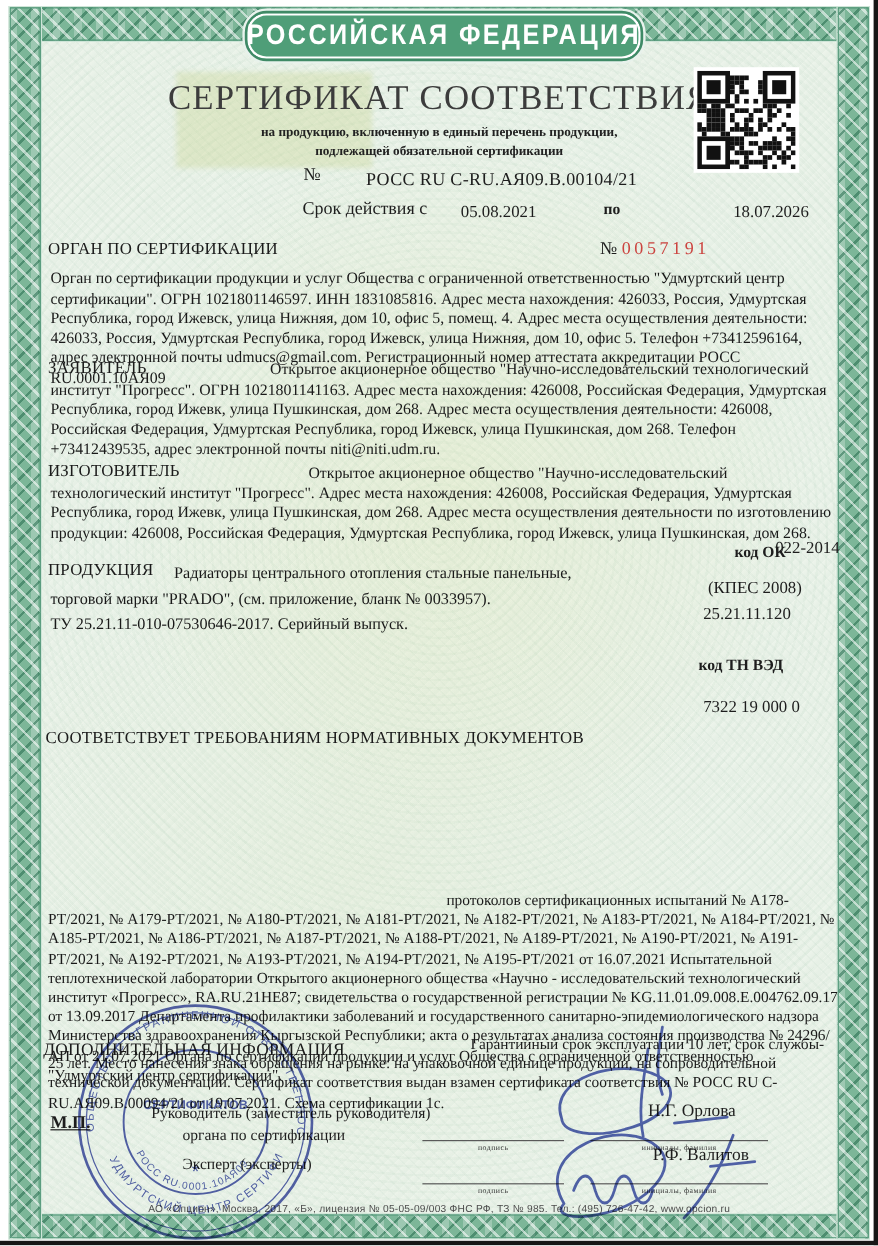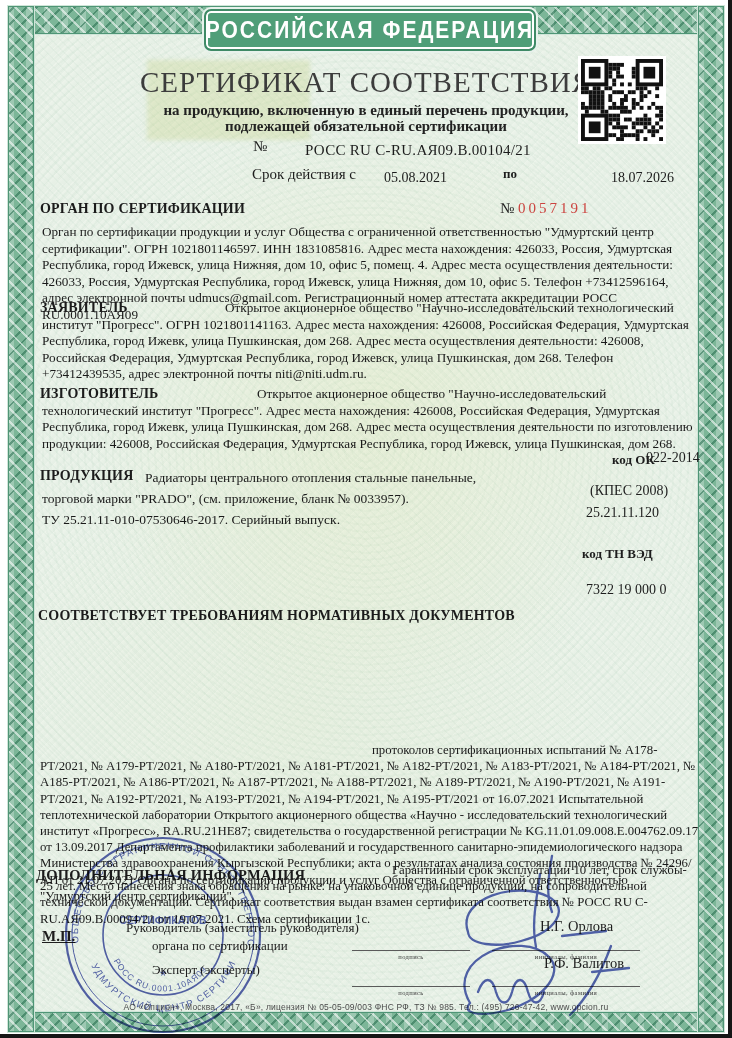--- a/index.html
+++ b/index.html
@@ -27,38 +27,38 @@
       repeating-linear-gradient(-45deg, rgba(20,92,62,.45) 0 2px, rgba(20,92,62,0) 2px 9px),
       repeating-linear-gradient(90deg, rgba(255,255,255,.25) 0 6px, rgba(0,0,0,0) 6px 18px),
       #7cb698;
     box-shadow:inset 0 0 0 1px #4f9576, 0 0 0 1px #cfe5d8;}
   .strip.top{left:8px;top:6px;right:8px;height:28px;}
   .strip.bottom{left:8px;bottom:6px;right:8px;height:20px;}
   .strip.left{left:8px;top:6px;bottom:6px;width:26px;}
   .strip.right{right:8px;top:6px;bottom:6px;width:26px;}
   
   .banner{position:absolute;left:204px;top:9px;width:328px;height:38px;z-index:6;
-    background:#4f9e78;border:2px solid #3f8a66;border-radius:7px;
+    background:#4f9e78;border:2px solid #3f8a66;border-radius:18px;
     box-shadow:inset 0 0 0 2px #ffffff, 0 0 0 2px #e8f2ec;
     display:flex;align-items:center;justify-content:center;}
   .banner span{font-family:"Liberation Sans",sans-serif;font-weight:bold;color:#ffffff;
     font-size:21px;letter-spacing:2px;transform:scaleY(1.12);white-space:nowrap;}
   .content{position:absolute;inset:0;z-index:3;}
   .hd-title{position:absolute;left:116px;top:66px;width:500px;text-align:center;
     font-size:29px;letter-spacing:1px;color:#3c3c3c;}
   .hd-sub{position:absolute;left:116px;top:102px;width:500px;text-align:center;
-    font-size:15px;font-weight:bold;line-height:16px;color:#222;}
+    font-size:11px;font-weight:bold;line-height:16px;color:#222;}
   .qr{position:absolute;left:578px;top:56px;width:88px;height:88px;z-index:4;background:#fff;padding:3px;box-sizing:border-box;}
   .num-label{position:absolute;left:253px;top:138px;font-size:15px;}
   .num-value{position:absolute;left:305px;top:142px;font-size:15px;letter-spacing:.3px;}
   .valid-label{position:absolute;left:252px;top:166px;font-size:15px;font-weight:normal;}
   .valid-from{position:absolute;left:384px;top:170px;font-size:14px;}
   .valid-to-label{position:absolute;left:503px;top:166px;font-size:13px;font-weight:bold;}
   .valid-to{position:absolute;left:611px;top:170px;font-size:14px;}
-  .h1{position:absolute;font-size:14px;font-weight:bold;letter-spacing:.2px;color:#1b1b1b;white-space:nowrap;}
+  .h1{position:absolute;font-size:14px;font-weight:normal;letter-spacing:.2px;color:#1b1b1b;white-space:nowrap;}
   .body{position:absolute;font-size:13.2px;line-height:16.6px;color:#191919;text-align:left;}
   .pre{white-space:pre-line;}
   .blank-no{position:absolute;left:500px;top:200px;font-size:15px;}
   .blank-no .digits{font-family:Liberation Serif, serif;color:#cc4440;letter-spacing:3px;font-size:15px;}
   .code-label{position:absolute;font-size:13px;font-weight:bold;}
   .code-val{position:absolute;font-size:14px;}
   .small6{font-size:6.5px;color:#3a3a3a;letter-spacing:.4px;}
   .sigline{position:absolute;border-top:1px solid #5a5a5a;height:0;}
   .siglabel{position:absolute;text-align:center;}
   .name{position:absolute;font-size:14.5px;}

